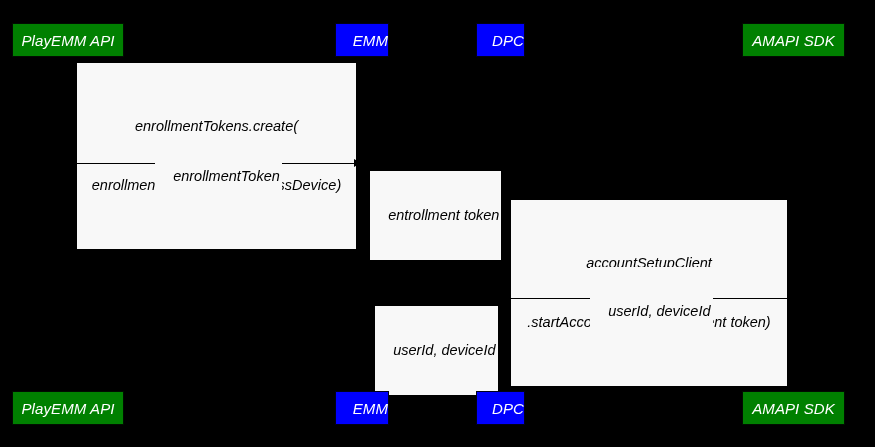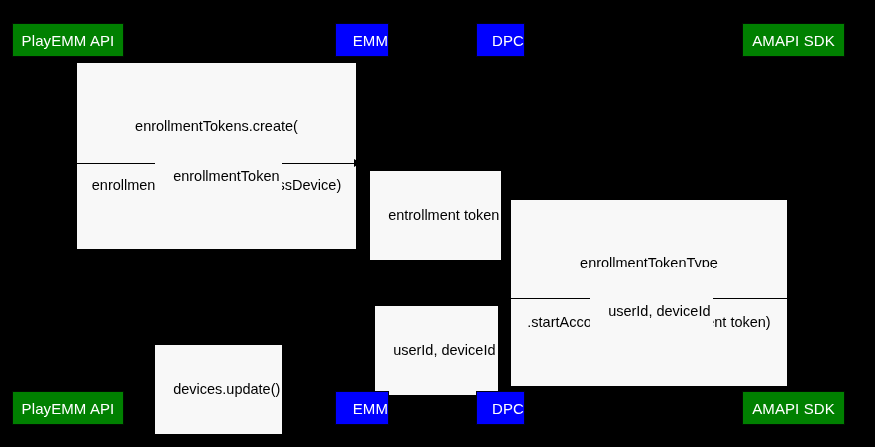--- a/index.html
+++ b/index.html
@@ -7,20 +7,21 @@
     padding: 0;
     background: #000000;
   }
   #diagram {
     position: relative;
     width: 875px;
     height: 447px;
     background: #000000;
     overflow: hidden;
     font-family: "Liberation Sans", sans-serif;
+    font-style: italic;
     -webkit-font-smoothing: antialiased;
   }
   
   .participant {
     position: absolute;
     box-sizing: border-box;
     display: flex;
     align-items: center;
     justify-content: center;
     color: #ffffff;
@@ -107,41 +108,38 @@
 
   <div class="msg-line" style="left:362px; top:202px; width:138px;"></div>
   <div class="msg-arrow right" style="left:493px; top:198px;"></div>
   <div class="msg-label one-line" style="left:370px; top:171px;">
     <span>entrollment token</span>
   </div>
 
   <div class="msg-line" style="left:501px; top:250px; width:292px;"></div>
   <div class="msg-arrow right" style="left:786px; top:246px;"></div>
   <div class="msg-label" style="left:511px; top:200px; width:272px;">
-    <div>enrollmentTokenType</div>
+    <div>accountSetupClient</div>
     <div>.startAccountSetup(entrollment token)</div>
   </div>
 
   <div class="msg-line" style="left:501px; top:298px; width:292px;"></div>
   <div class="msg-arrow left" style="left:501px; top:294px;"></div>
   <div class="msg-label one-line" style="left:590px; top:267px;">
     <span>userId, deviceId</span>
   </div>
 
   <div class="msg-line" style="left:362px; top:337px; width:138px;"></div>
   <div class="msg-arrow left" style="left:362px; top:333px;"></div>
   <div class="msg-label one-line" style="left:375px; top:306px;">
     <span>userId, deviceId</span>
   </div>
 
   <div class="msg-line" style="left:68px; top:376px; width:293px;"></div>
   <div class="msg-arrow left" style="left:68px; top:372px;"></div>
-  <div class="msg-label one-line" style="left:155px; top:345px;">
-    <span>devices.update()</span>
-  </div>
 
   <div class="participant green" style="left:12px; top:391px; width:112px; height:34px;">
     <span>PlayEMM API</span>
   </div>
   <div class="participant blue" style="left:335px; top:391px; width:54px; height:34px;">
     <span>EMM</span>
   </div>
   <div class="participant blue" style="left:476px; top:391px; width:49px; height:34px;">
     <span>DPC</span>
   </div>

